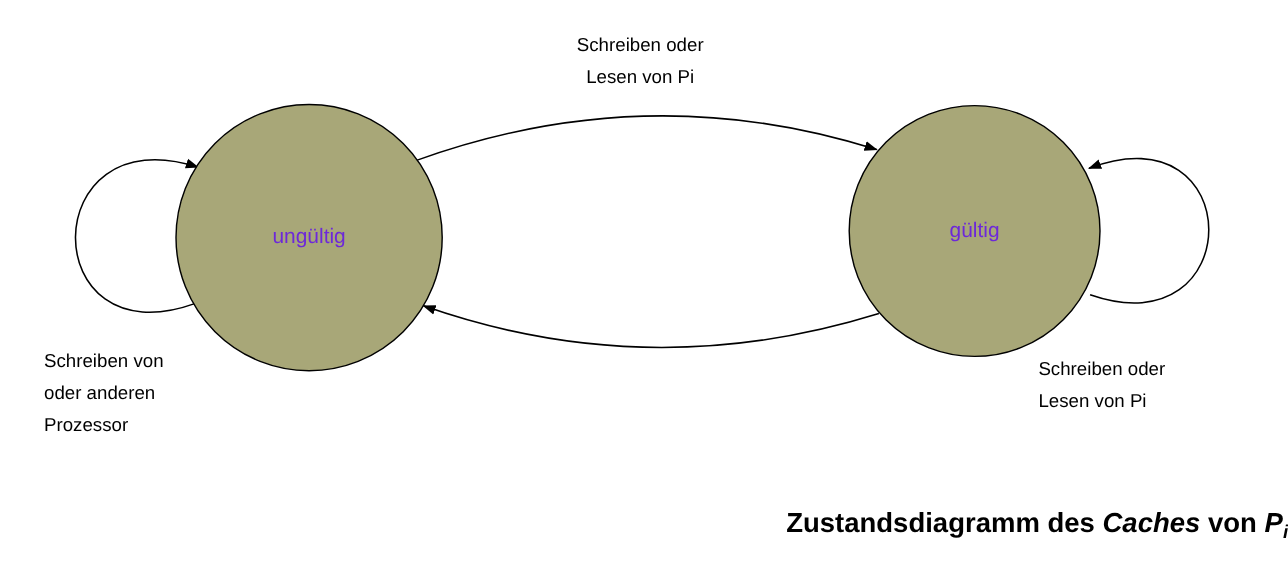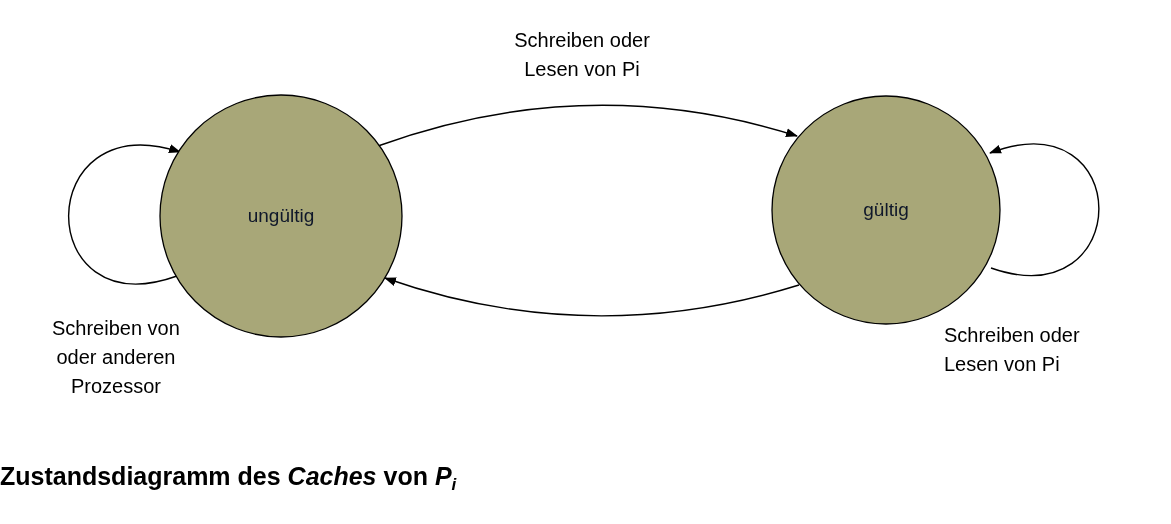--- a/index.html
+++ b/index.html
@@ -15,40 +15,40 @@
     background: #ffffff;
     overflow: hidden;
   }
   .stage svg {
     position: absolute;
     left: 0;
     top: 0;
   }
   .label {
     position: absolute;
-    font-size: 20px;
+    font-size: 17px;
     line-height: 29px;
     color: #000000;
     white-space: nowrap;
   }
   .label div { white-space: nowrap; }
   .label.centered { text-align: center; }
   .state-label {
     position: absolute;
     transform: translate(-50%, -50%);
     font-size: 19px;
-    color: #0f172a;
+    color: #6d28d9;
     white-space: nowrap;
   }
   .caption {
     position: absolute;
     left: 0;
     top: 462px;
     width: 1171px;
-    text-align: left;
+    text-align: right;
     font-size: 25px;
     font-weight: bold;
     color: #000000;
   }
   .caption .italic { font-style: italic; }
   .caption sub {
     font-style: italic;
     font-size: 17px;
     line-height: 0;
     vertical-align: -5px;
@@ -80,21 +80,21 @@
 
   <div class="state-label" style="left:281px; top:216px;">ungültig</div>
   <div class="state-label" style="left:886px; top:210px;">gültig</div>
 
   <div class="label centered" style="left:452px; top:26px; width:260px;">
     <div>Schreiben oder</div>
     <div>Lesen von Pi</div>
   </div>
 
 
-  <div class="label" style="left:52px; top:314px;text-align:center;">
+  <div class="label" style="left:40px; top:314px;">
     <div>Schreiben von</div>
     <div>oder anderen</div>
     <div>Prozessor</div>
   </div>
 
   <div class="label" style="left:944px; top:321px;">
     <div>Schreiben oder</div>
     <div>Lesen von Pi</div>
   </div>
 

